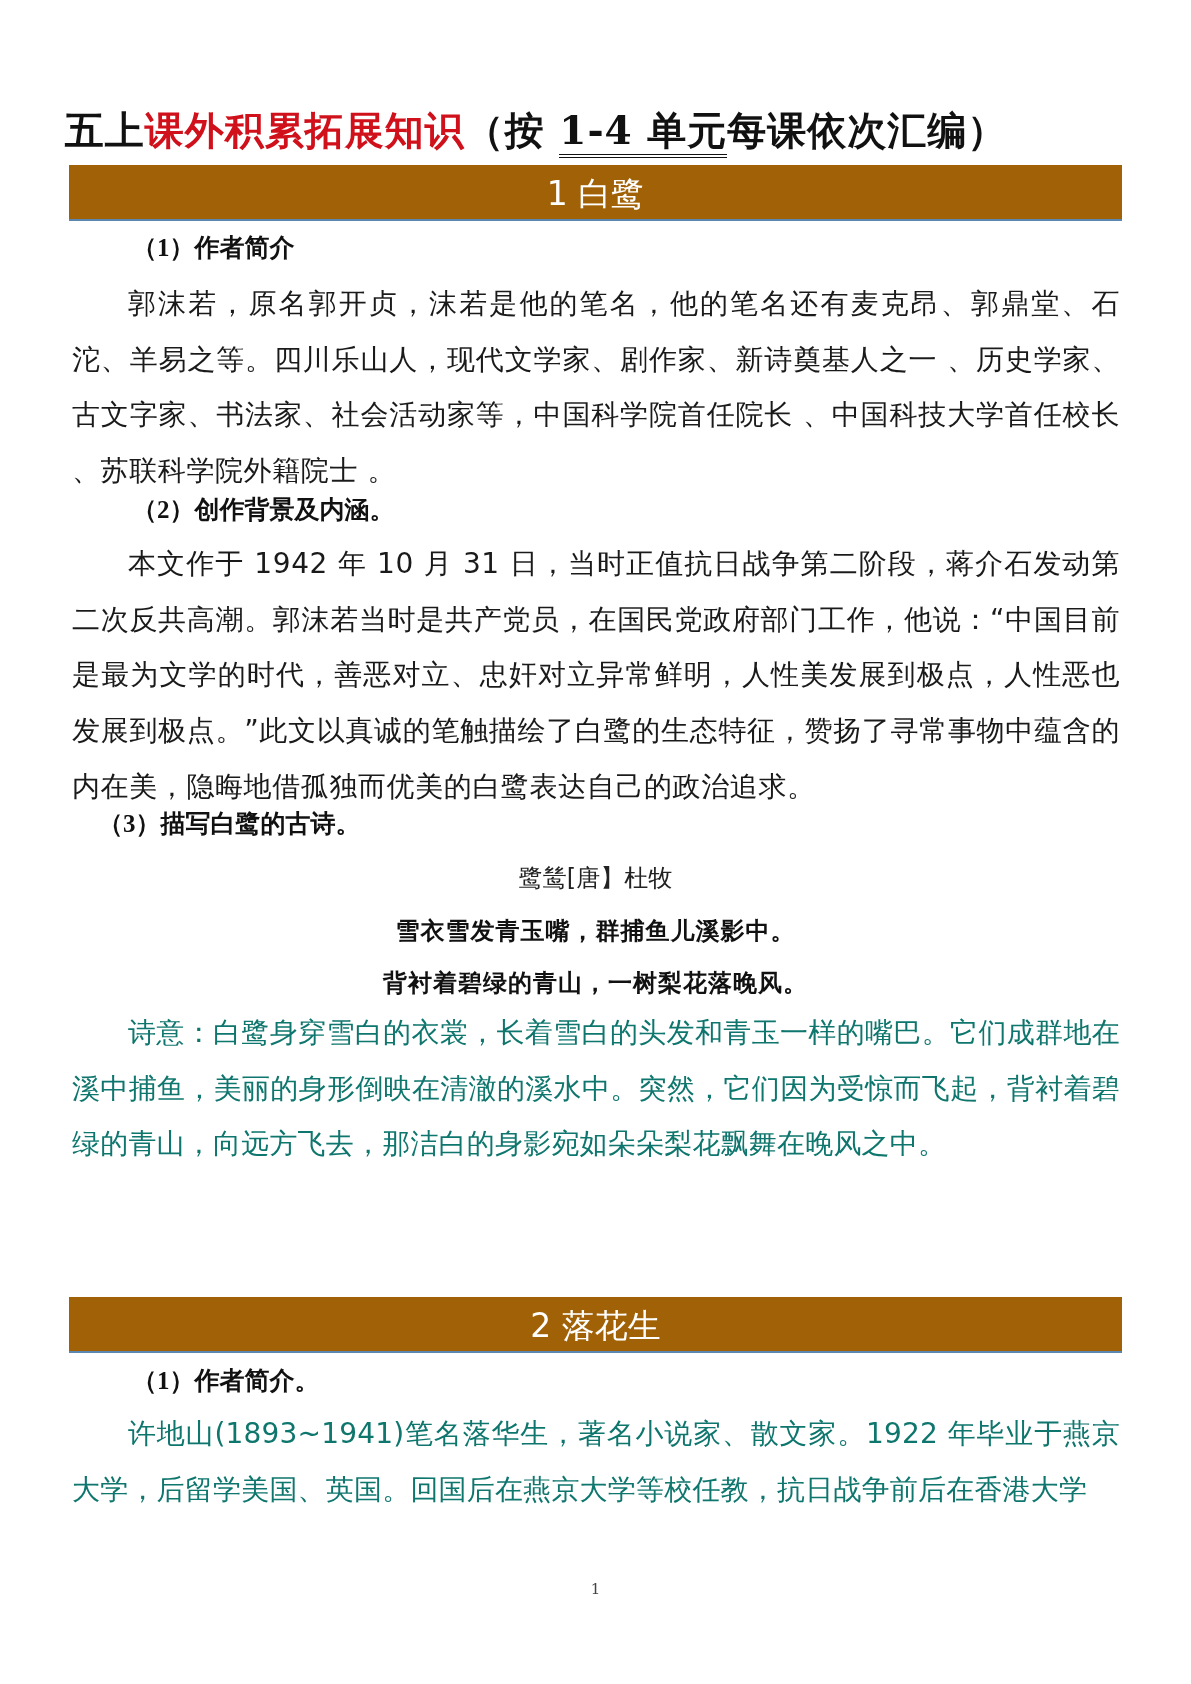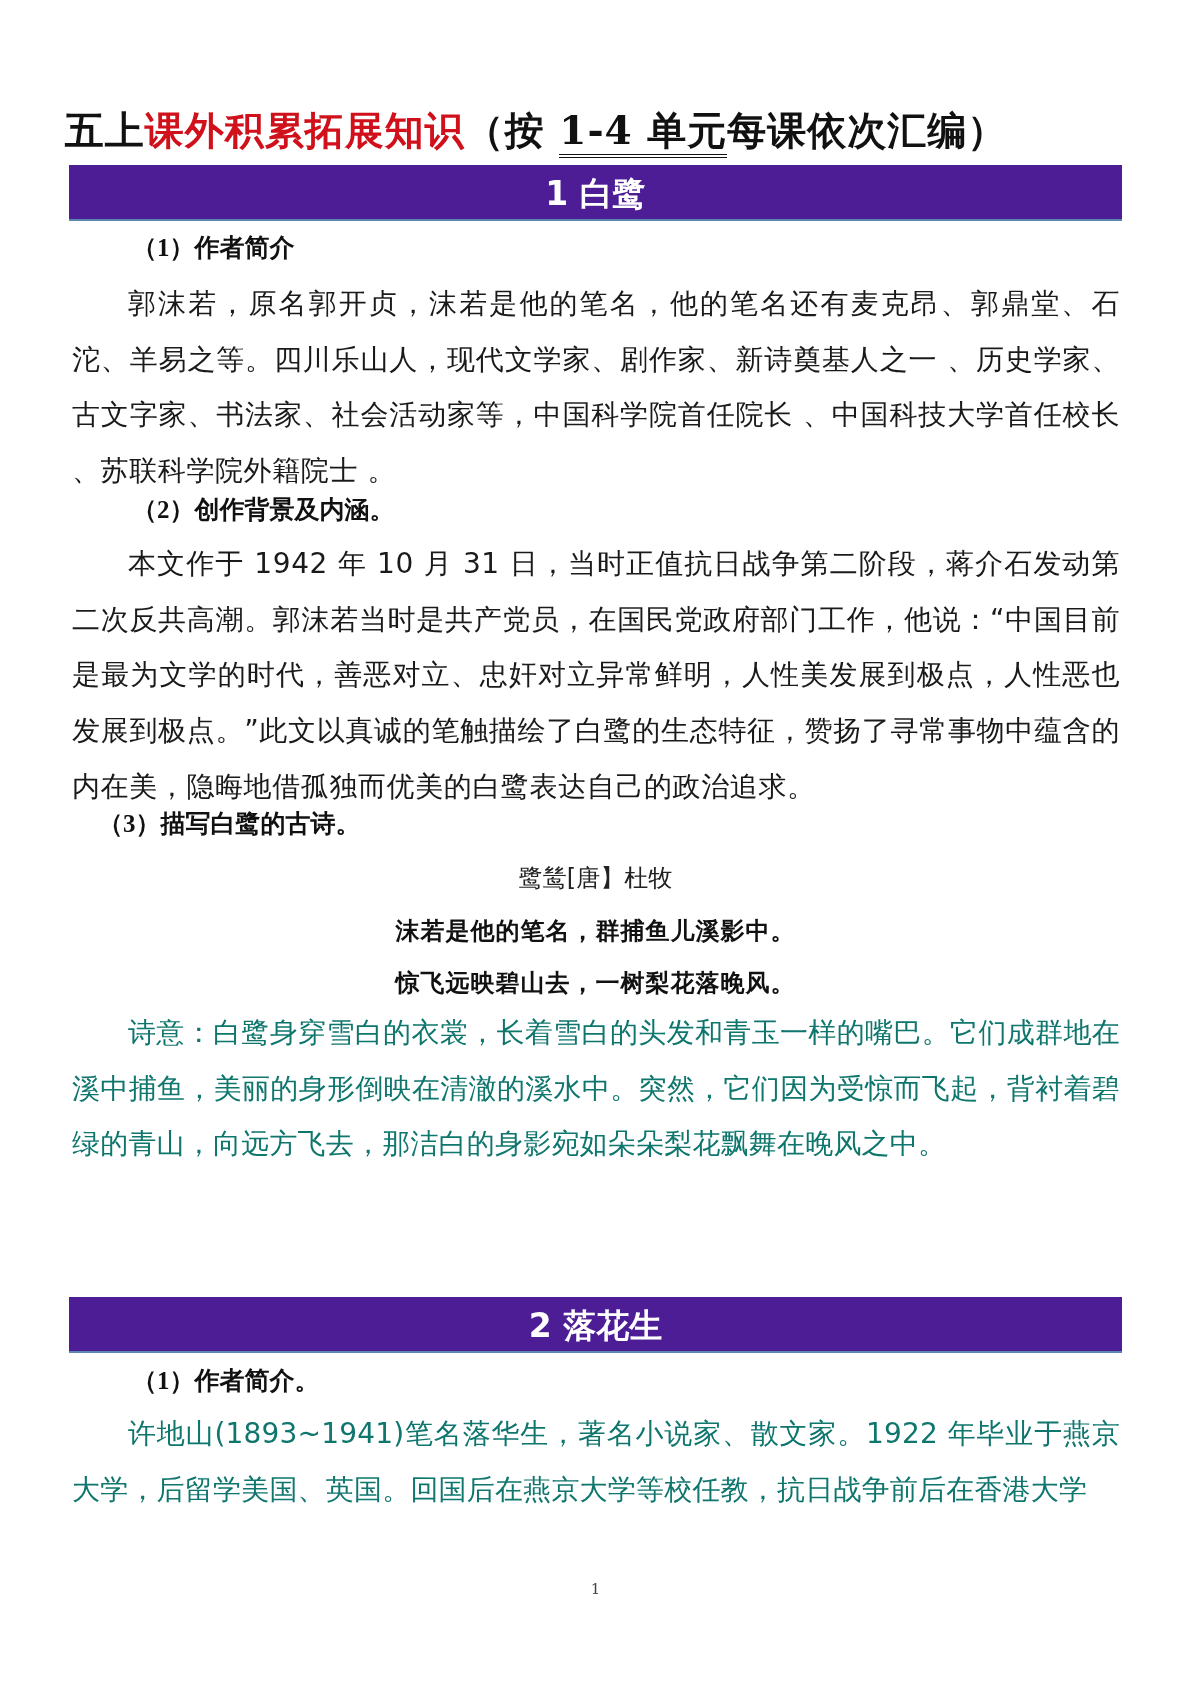--- a/index.html
+++ b/index.html
@@ -12,23 +12,23 @@
       font-size: 39px; font-weight: bold; letter-spacing: 1px; color: #111;
       line-height: 60px;
     }
     .doc-title .red { color: #d0101a; }
     .doc-title .dbl-underline {
       border-bottom: 4px double #111; padding-bottom: 1px;
     }
 
     .section-bar {
       position: absolute; left: 69px; width: 1053px; height: 56px;
-      background: #4c1d95; color: #ffffff; text-align: center;
+      background: #a16207; color: #ffffff; text-align: center;
       font-family: "DejaVu Sans", "Liberation Sans", sans-serif;
-      font-size: 33px; font-weight: bold; line-height: 58px;
+      font-size: 33px; font-weight: normal; line-height: 58px;
       border-bottom: 2px solid #5a86b0;
     }
 
     .sub-heading {
       position: absolute; font-family: Liberation Serif, serif;
       font-size: 25px; font-weight: bold; line-height: 40px; color: #111;
     }
 
     .para {
       position: absolute; left: 72px; width: 1048px;
@@ -62,22 +62,22 @@
 
 <p class="para" style="top:276px;">郭沫若，原名郭开贞，沫若是他的笔名，他的笔名还有麦克昂、郭鼎堂、石沱、羊易之等。四川乐山人，现代文学家、剧作家、新诗奠基人之一 、历史学家、古文字家、书法家、社会活动家等，中国科学院首任院长 、中国科技大学首任校长 、苏联科学院外籍院士 。</p>
 
 <div class="sub-heading" style="left:132px; top:490px;">（2）创作背景及内涵。</div>
 
 <p class="para" style="top:536px;">本文作于 1942 年 10 月 31 日，当时正值抗日战争第二阶段，蒋介石发动第二次反共高潮。郭沫若当时是共产党员，在国民党政府部门工作，他说：“中国目前是最为文学的时代，善恶对立、忠奸对立异常鲜明，人性美发展到极点，人性恶也发展到极点。”此文以真诚的笔触描绘了白鹭的生态特征，赞扬了寻常事物中蕴含的内在美，隐晦地借孤独而优美的白鹭表达自己的政治追求。</p>
 
 <div class="sub-heading" style="left:98px; top:804px;">（3）描写白鹭的古诗。</div>
 
 <div class="poem-line title" style="top:858px;">鹭鸶[唐】杜牧</div>
-<div class="poem-line verse" style="top:911px;">沫若是他的笔名，群捕鱼儿溪影中。</div>
-<div class="poem-line verse" style="top:963px;">惊飞远映碧山去，一树梨花落晚风。</div>
+<div class="poem-line verse" style="top:911px;">雪衣雪发青玉嘴，群捕鱼儿溪影中。</div>
+<div class="poem-line verse" style="top:963px;">背衬着碧绿的青山，一树梨花落晚风。</div>
 
 <p class="para light" style="top:1005px;">诗意：白鹭身穿雪白的衣裳，长着雪白的头发和青玉一样的嘴巴。它们成群地在溪中捕鱼，美丽的身形倒映在清澈的溪水中。突然，它们因为受惊而飞起，背衬着碧绿的青山，向远方飞去，那洁白的身影宛如朵朵梨花飘舞在晚风之中。</p>
 
 <div class="section-bar" style="top:1297px;">2 落花生</div>
 
 <div class="sub-heading" style="left:132px; top:1361px;">（1）作者简介。</div>
 
 <p class="para light" style="top:1406px;">许地山(1893~1941)笔名落华生，著名小说家、散文家。1922 年毕业于燕京大学，后留学美国、英国。回国后在燕京大学等校任教，抗日战争前后在香港大学</p>
 
 <div class="page-number">1</div>

